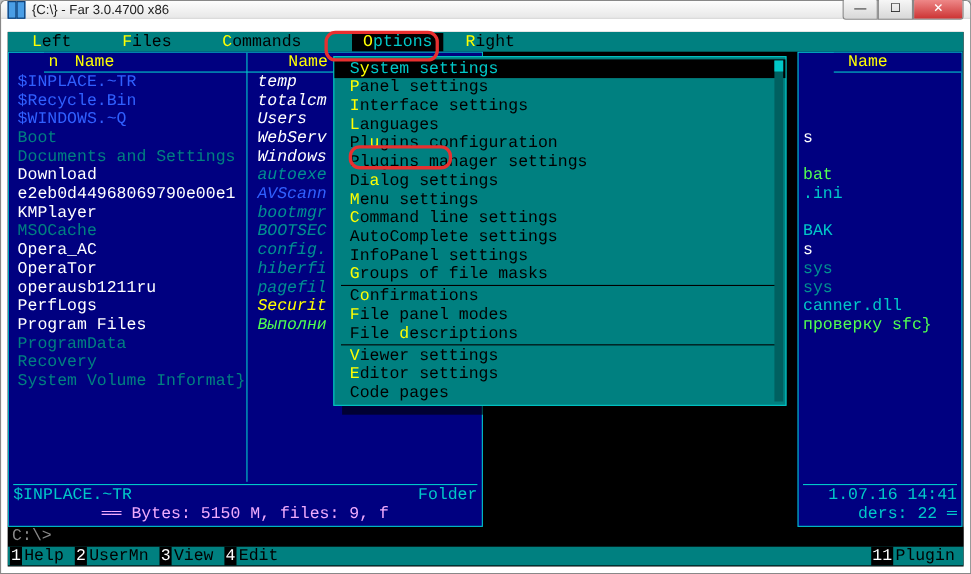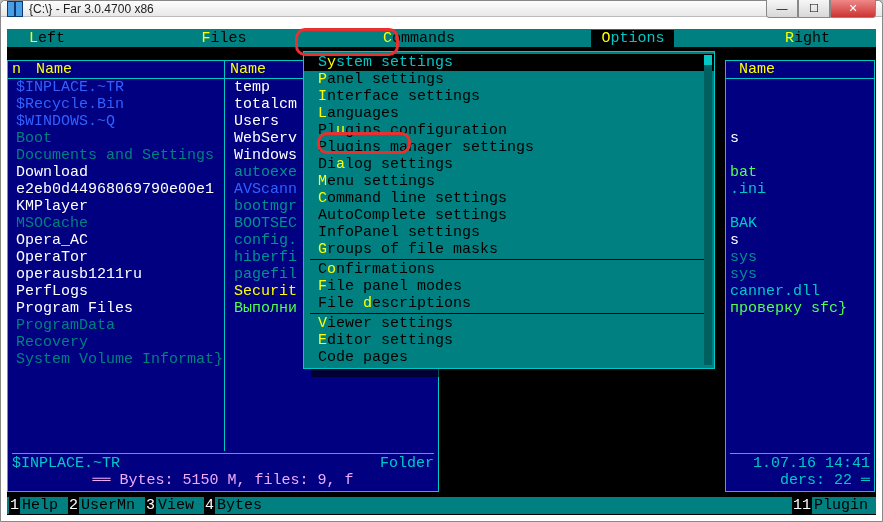--- a/index.html
+++ b/index.html
@@ -64,21 +64,20 @@
     line-height: 17px;
     overflow: hidden;
   }
   .menubar {
     background: #008080;
     color: #000;
     height: 18px;
     display: flex;
     align-items: center;
     padding-left: 22px;
-    justify-content: space-between;
   }
   .menu-item {
     padding: 0 18px 0 0;
     margin-right: 28px;
     color: #000;
     position: relative;
   }
   .menu-item .hk { color: #ffff00; }
   .menu-item.active {
     background: #000;
@@ -93,23 +92,24 @@
     border-radius: 10px;
     pointer-events: none;
     z-index: 50;
   }
   .panels {
     position: relative;
     height: 432px;
   }
   .panel {
     position: absolute;
-    top: 13px;
+    top: 0;
     background: #000080;
     border: 1px solid #00c8c8;
+    padding-left: 32px;
   }
   .panel.left { left: 0; width: 432px; height: 432px; }
   .panel.right { right: 0; width: 150px; height: 432px; left: 718px; }
   .col-header {
     background: #000080;
     color: #ffff00;
     padding: 0 4px;
     border-bottom: 1px solid #00c8c8;
   }
   .col-header .n { display:inline-block; width: 15px; }
@@ -232,21 +232,21 @@
             <div class="file-row teal">MSOCache</div>
             <div class="file-row white">Opera_AC</div>
             <div class="file-row white">OperaTor</div>
             <div class="file-row white">operausb1211ru</div>
             <div class="file-row white">PerfLogs</div>
             <div class="file-row white">Program Files</div>
             <div class="file-row teal">ProgramData</div>
             <div class="file-row teal">Recovery</div>
             <div class="file-row teal">System Volume Informat}</div>
           </div>
-        <div class="file-list" id="lp-col2" style="position:absolute;top:18px;left:222px;width:80px;">
+        <div class="file-list" id="lp-col2" style="position:absolute;top:18px;left:222px;width:80px;font-style:italic;">
             <div class="file-row white">temp</div>
             <div class="file-row white">totalcm</div>
             <div class="file-row white">Users</div>
             <div class="file-row white">WebServ</div>
             <div class="file-row white">Windows</div>
             <div class="file-row tealtxt">autoexe</div>
             <div class="file-row lblue">AVScann</div>
             <div class="file-row tealtxt">bootmgr</div>
             <div class="file-row tealtxt">BOOTSEC</div>
             <div class="file-row tealtxt">config.</div>
@@ -289,21 +289,21 @@
 
     <div class="cmdline">C:\&gt;</div>
     <div class="keybar" id="keybar">
         <span class="key">1</span>
         <span class="lbl">Help</span>
         <span class="key">2</span>
         <span class="lbl">UserMn</span>
         <span class="key">3</span>
         <span class="lbl">View</span>
         <span class="key">4</span>
-        <span class="lbl">Bytes</span>
+        <span class="lbl">Edit</span>
         <span style="flex: 1 1 0%;"></span>
         <span class="key">11</span>
         <span class="lbl">Plugin</span>
       </div>
   </div>
 
   <div class="dropdown" id="dropdown">
     <div class="dd-scroll">
         <div class="thumb"></div>
       </div>

